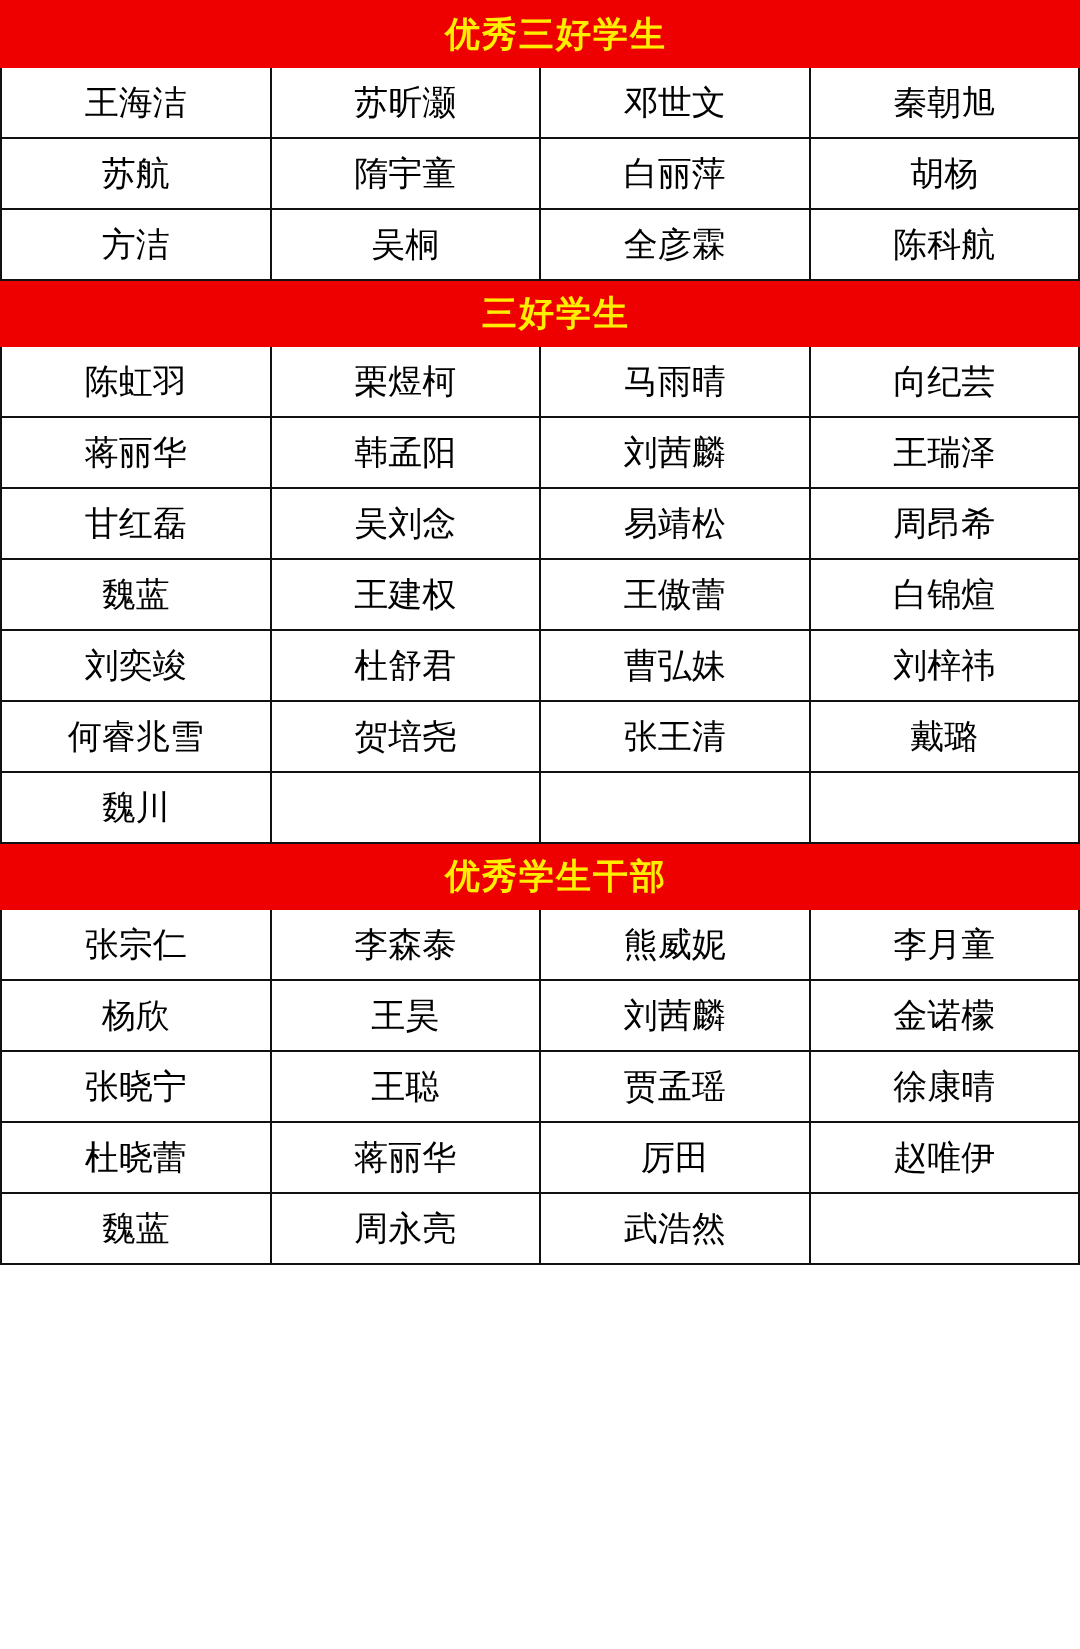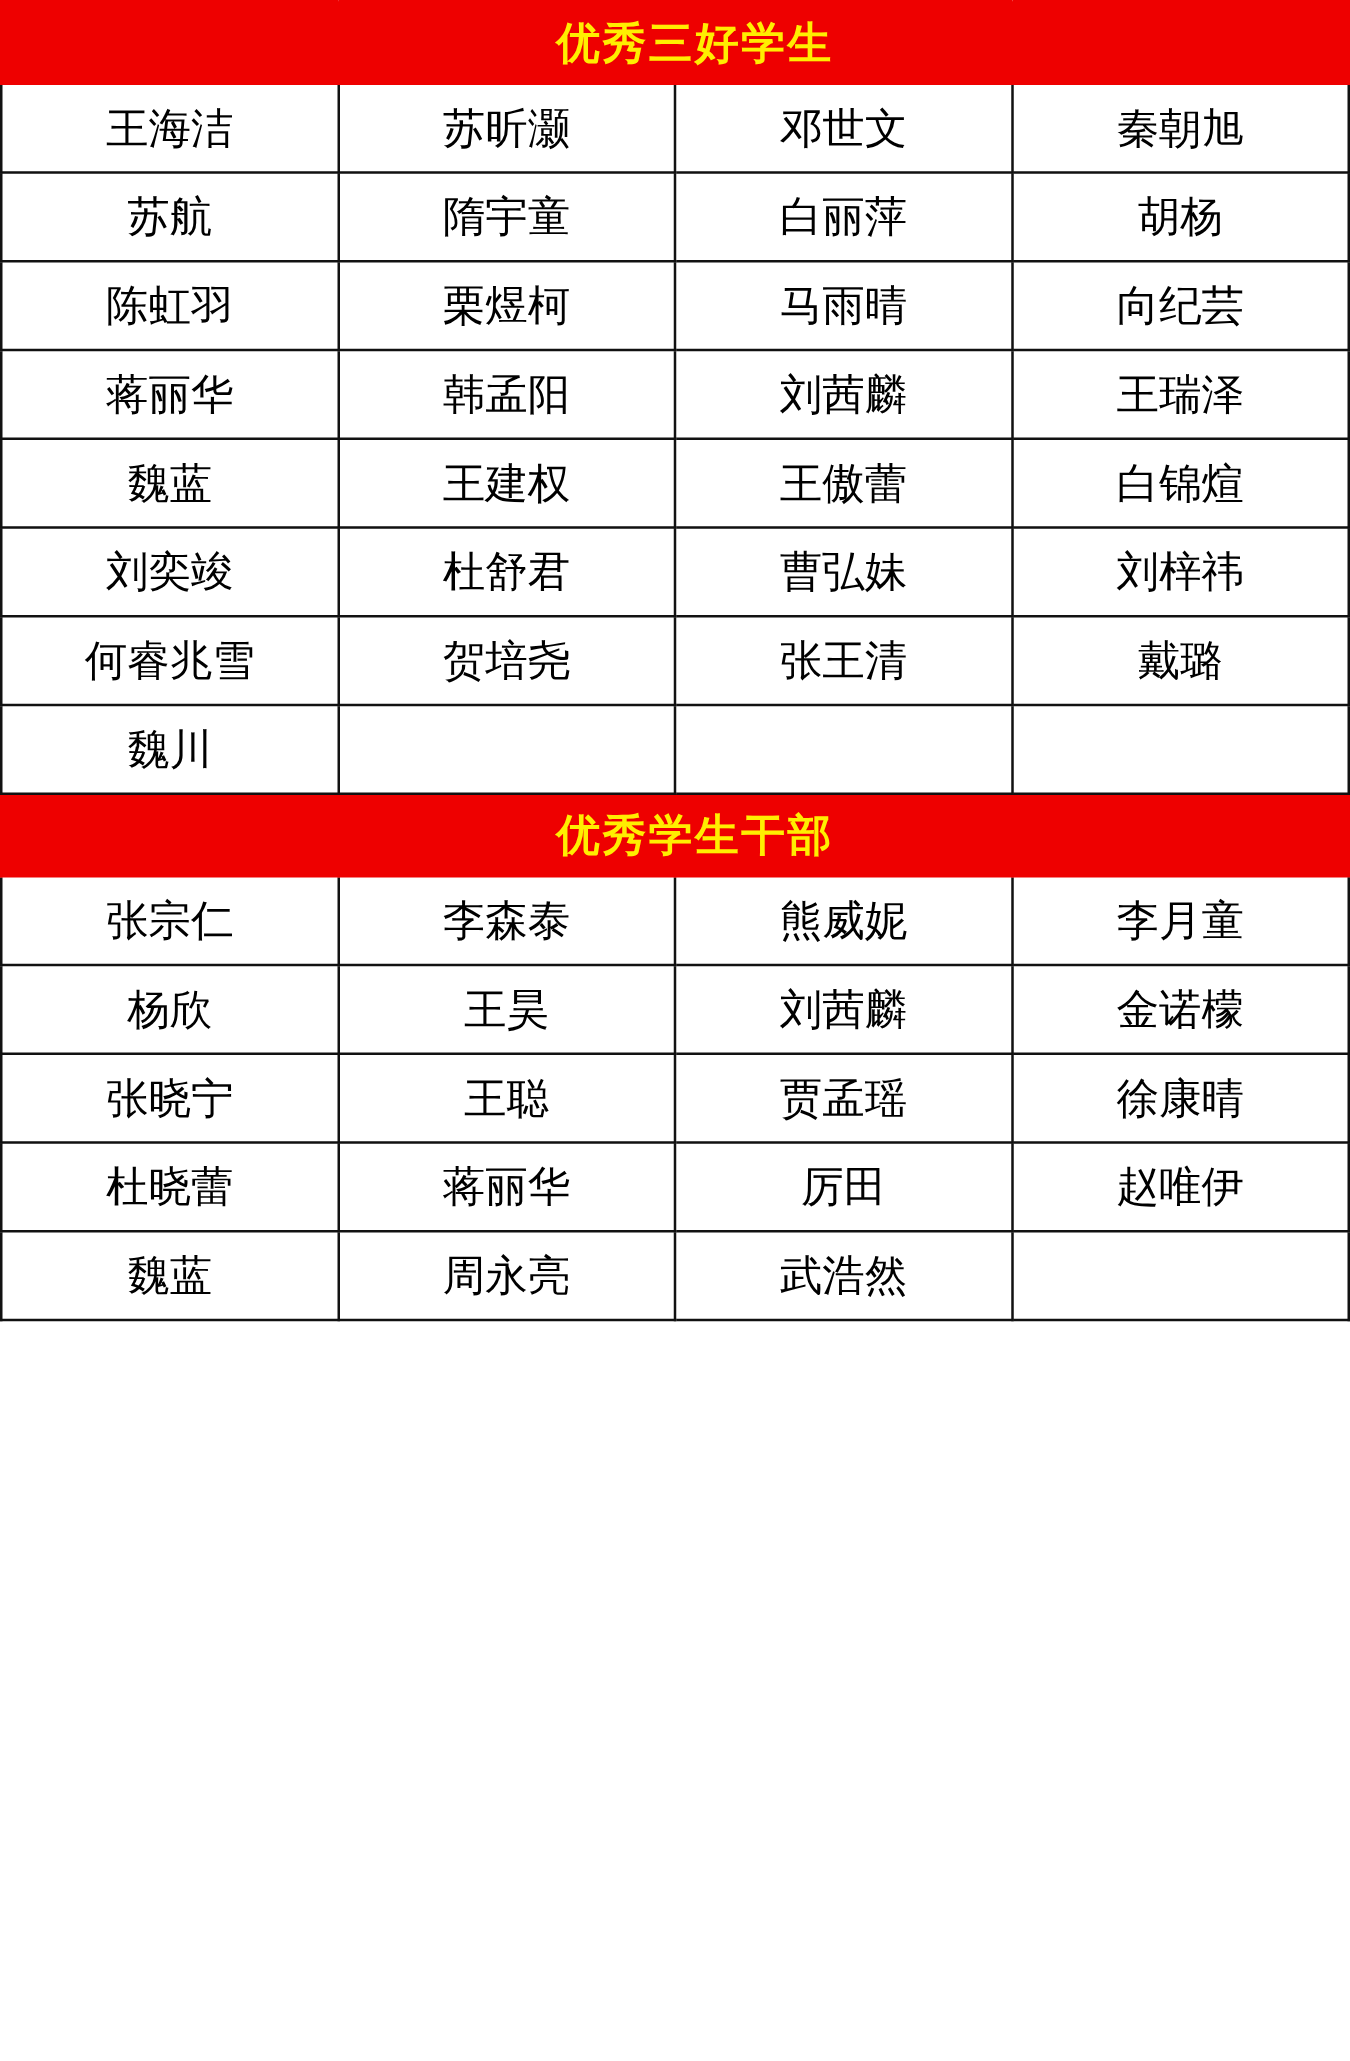--- a/index.html
+++ b/index.html
@@ -58,30 +58,45 @@
         <td>邓世文</td>
         <td>秦朝旭</td>
       </tr>
       <tr>
         <td>苏航</td>
         <td>隋宇童</td>
         <td>白丽萍</td>
         <td>胡杨</td>
       </tr>
       <tr>
+        <td>方洁</td>
+        <td>吴桐</td>
+        <td>全彦霖</td>
+        <td>陈科航</td>
+      </tr>
+      <tr class="section-row">
+        <td class="section-header" colspan="4">三好学生</td>
+      </tr>
+      <tr>
         <td>陈虹羽</td>
         <td>栗煜柯</td>
         <td>马雨晴</td>
         <td>向纪芸</td>
       </tr>
       <tr>
         <td>蒋丽华</td>
         <td>韩孟阳</td>
         <td>刘茜麟</td>
         <td>王瑞泽</td>
+      </tr>
+      <tr>
+        <td>甘红磊</td>
+        <td>吴刘念</td>
+        <td>易靖松</td>
+        <td>周昂希</td>
       </tr>
       <tr>
         <td>魏蓝</td>
         <td>王建权</td>
         <td>王傲蕾</td>
         <td>白锦煊</td>
       </tr>
       <tr>
         <td>刘奕竣</td>
         <td>杜舒君</td>

